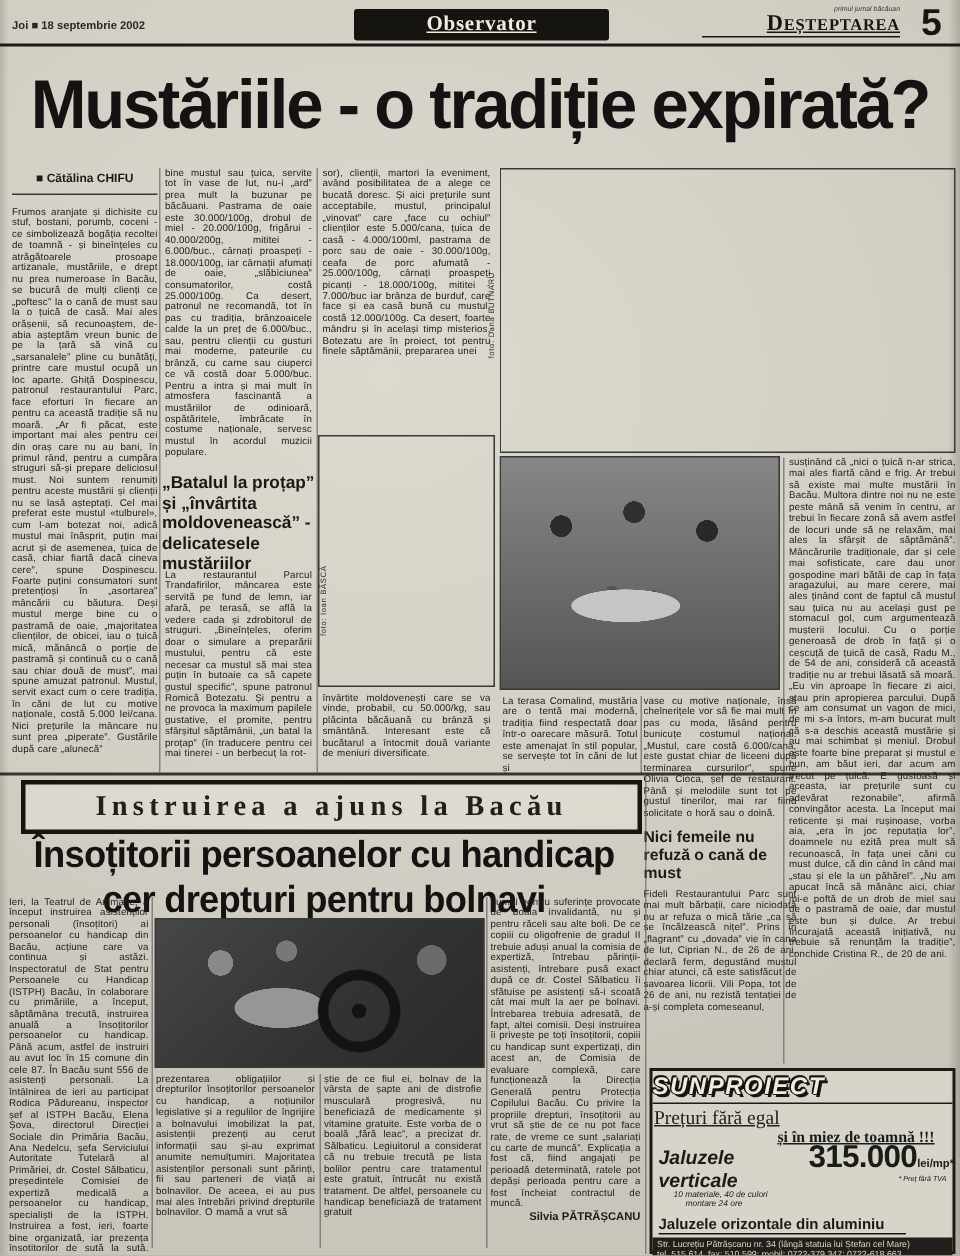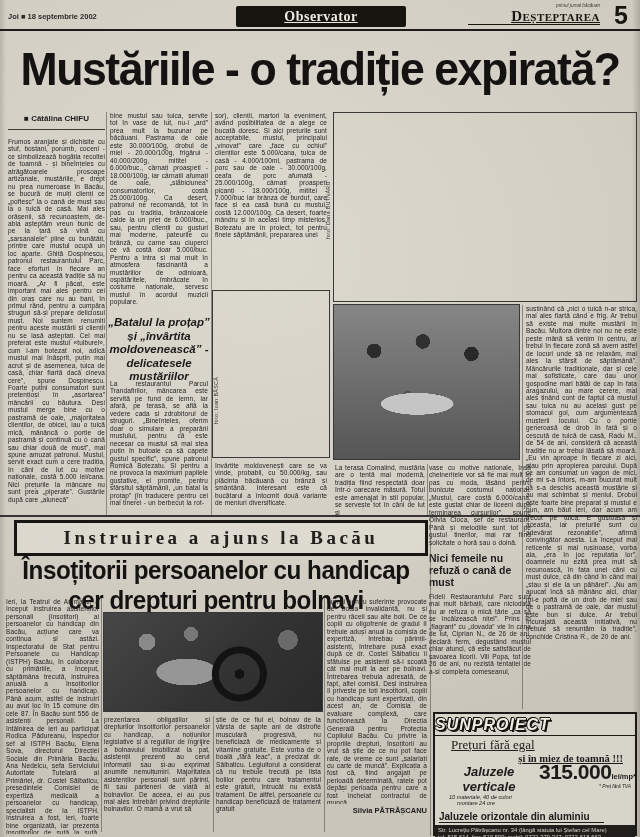--- a/index.html
+++ b/index.html
@@ -20,21 +20,21 @@
   .vline{position:absolute;width:1px;background:#55534c;opacity:.6;}
   .photo{position:absolute;overflow:hidden;box-shadow:0 0 0 1px #3a3935 inset;filter:saturate(0);}
   .vcredit{
     position:absolute;font-size:5.2px;color:#2c2b28;letter-spacing:.4px;
     writing-mode:vertical-rl;transform:rotate(180deg);text-align:center;
   }
   .headline{
     position:absolute;font-weight:900;text-align:center;color:#141311;
     letter-spacing:-1.5px;transform:scaleX(.97);transform-origin:center;
   }
-  .subhead{position:absolute;font-weight:800;text-align:center;color:#1a1917;font-style:italic;}
+  .subhead{position:absolute;font-weight:800;color:#1a1917;}
   .serif{font-family:"Liberation Serif", serif;text-decoration:underline;}
   .banner{
     position:absolute;border:3px solid #161512;display:flex;align-items:center;justify-content:center;
     font-family:"Liberation Serif", serif;font-weight:900;color:#21201c;
     letter-spacing:3.5px;background:rgba(240,237,228,.35);
   }
   .adbox{position:absolute;border:2px solid #1b1a17;background:rgba(233,230,220,.45);}
   .adlogo{
     font-family:"Liberation Sans", sans-serif;font-style:italic;font-weight:900;
     font-size:16px;letter-spacing:1px;color:#efece1;
@@ -156,25 +156,25 @@
   <div class="col" style="left:327px;top:598px;width:100px;height:206px;">numai pentru suferințe provocate de boala invalidantă, nu și pentru răceli sau alte boli. De ce copiii cu oligofrenie de gradul II trebuie aduși anual la comisia de expertiză, întrebau părinții-asistenți, întrebare pusă exact după ce dr. Costel Sălbaticu îi sfătuise pe asistenți să-i scoată cât mai mult la aer pe bolnavi. Întrebarea trebuia adresată, de fapt, altei comisii. Deși instruirea îi privește pe toți însoțitorii, copiii cu handicap sunt expertizați, din acest an, de Comisia de evaluare complexă, care funcționează la Direcția Generală pentru Protecția Copilului Bacău. Cu privire la propriile drepturi, însoțitorii au vrut să știe de ce nu pot face rate, de vreme ce sunt „salariați cu carte de muncă”. Explicația a fost că, fiind angajați pe perioadă determinată, ratele pot depăși perioada pentru care a fost încheiat contractul de muncă.</div>
 
   <div class="abs" style="left:327px;top:806px;width:100px;font-size:7.5px;font-weight:800;text-align:right;">Silvia PĂTRĂȘCANU</div>
 
   <div class="vline" style="left:430px;top:518px;height:318px;"></div>
 
   <div class="adbox" style="left:433px;top:712px;width:200px;height:120px;">
     <div style="display:flex;align-items:center;border-bottom:1.5px solid #1b1a17;padding:1px 4px 0 0;height:20px;">
       <span class="adlogo">SUNPROIECT</span>
     </div>
-    <div class="serif" style="font-size:13px;margin:1px 0 0 16px;color:#22211c;">Prețuri fără egal</div>
+    <div class="serif" style="font-size:13px;margin:1px 0 0 1px;color:#22211c;">Prețuri fără egal</div>
     <div class="serif" style="font-size:10.5px;font-weight:700;text-align:right;margin-right:12px;">și în miez de toamnă !!!</div>
     <div style="display:flex;align-items:flex-start;margin:0 4px;">
       <div style="flex:1;">
-        <div style="font-size:13px;font-weight:900;font-style:italic;text-align:center;">Jaluzele verticale</div>
+        <div style="font-size:13px;font-weight:900;font-style:italic;">Jaluzele verticale</div>
         <div style="font-size:5.6px;font-style:italic;margin-left:10px;">10 materiale, 40 de culori</div>
         <div style="font-size:5.6px;font-style:italic;margin-left:18px;">montare 24 ore</div>
       </div>
       <div style="width:92px;text-align:right;margin-top:-4px;">
         <span style="font-size:21px;font-weight:900;letter-spacing:-.5px;">315.000</span><span style="font-size:7.5px;font-weight:800;">lei/mp*</span>
         <div style="font-size:4.8px;font-style:italic;">* Preț fără TVA</div>
       </div>
     </div>
     <div style="font-size:10px;font-weight:900;margin:0 0 2px 4px;border-bottom:1px solid #1b1a17;display:inline-block;padding-right:14px;">Jaluzele orizontale din aluminiu</div>
     <div class="strip">

